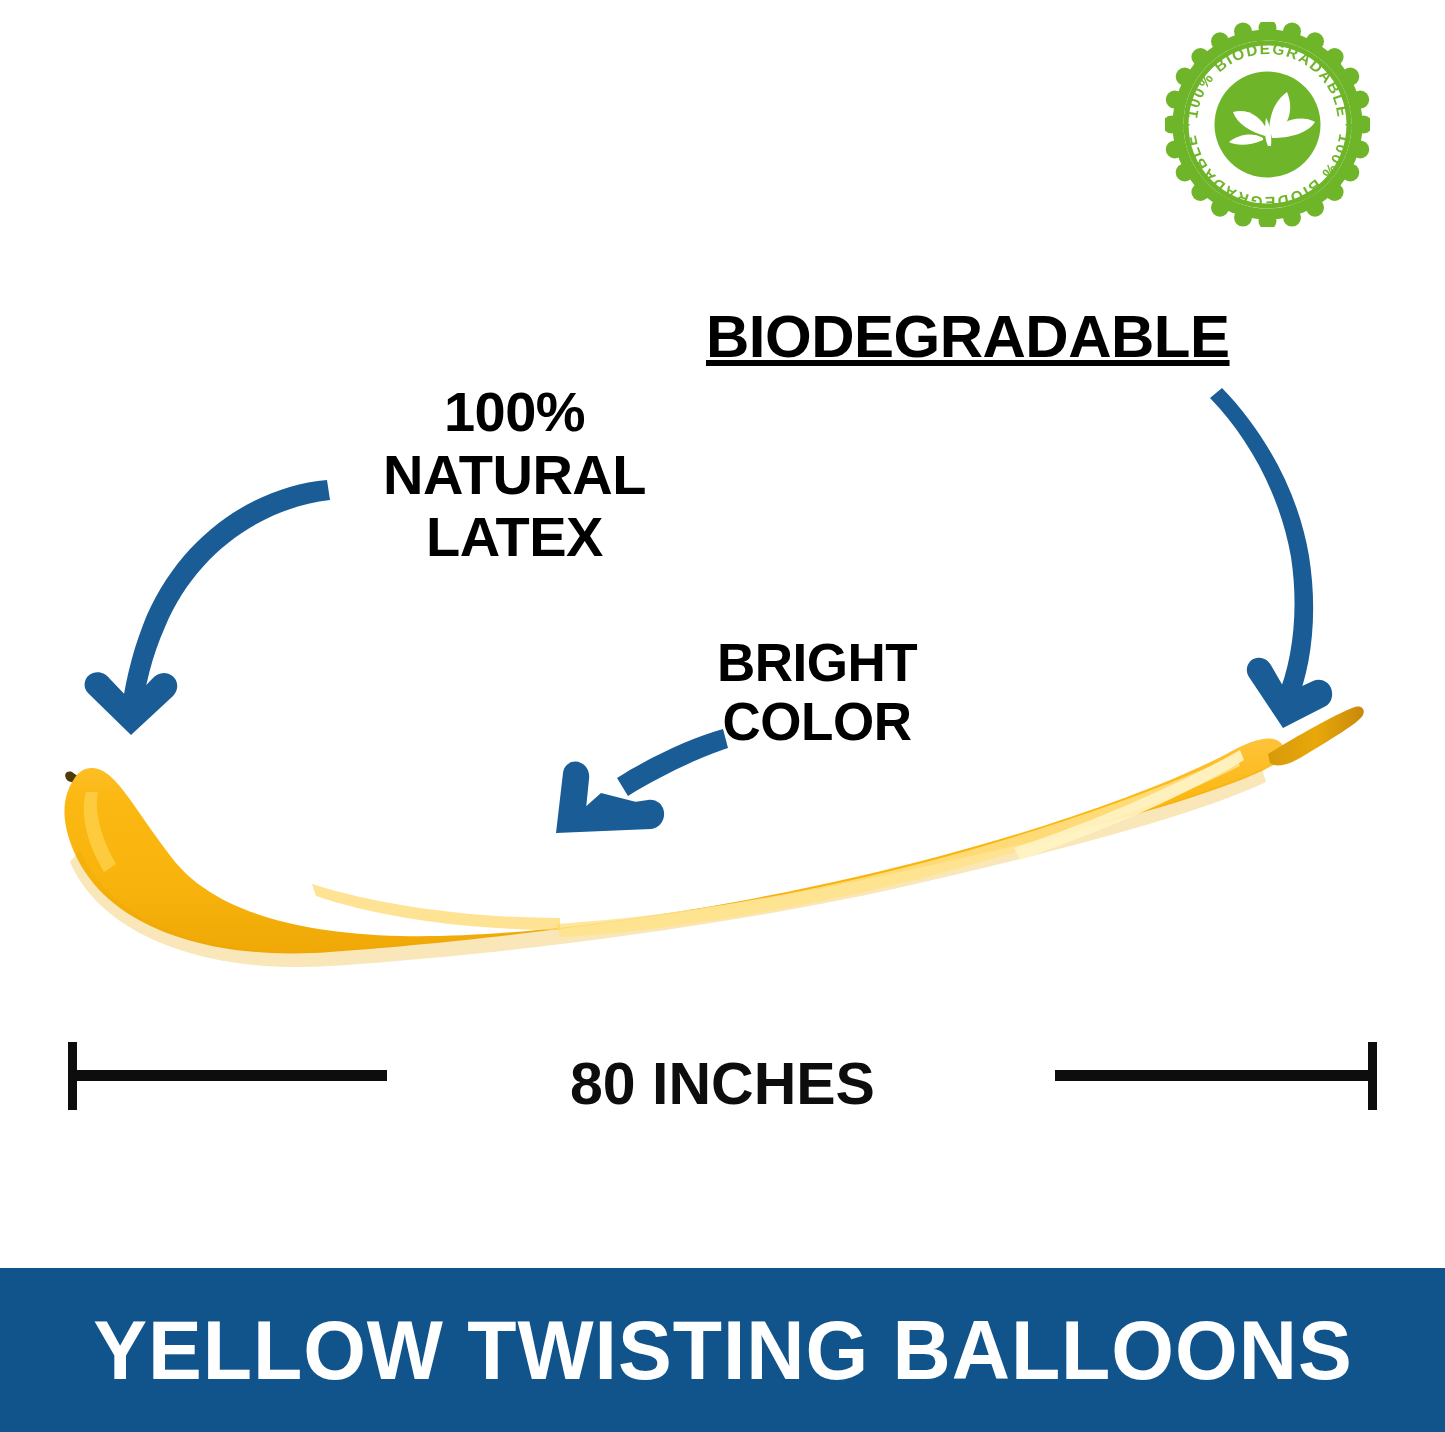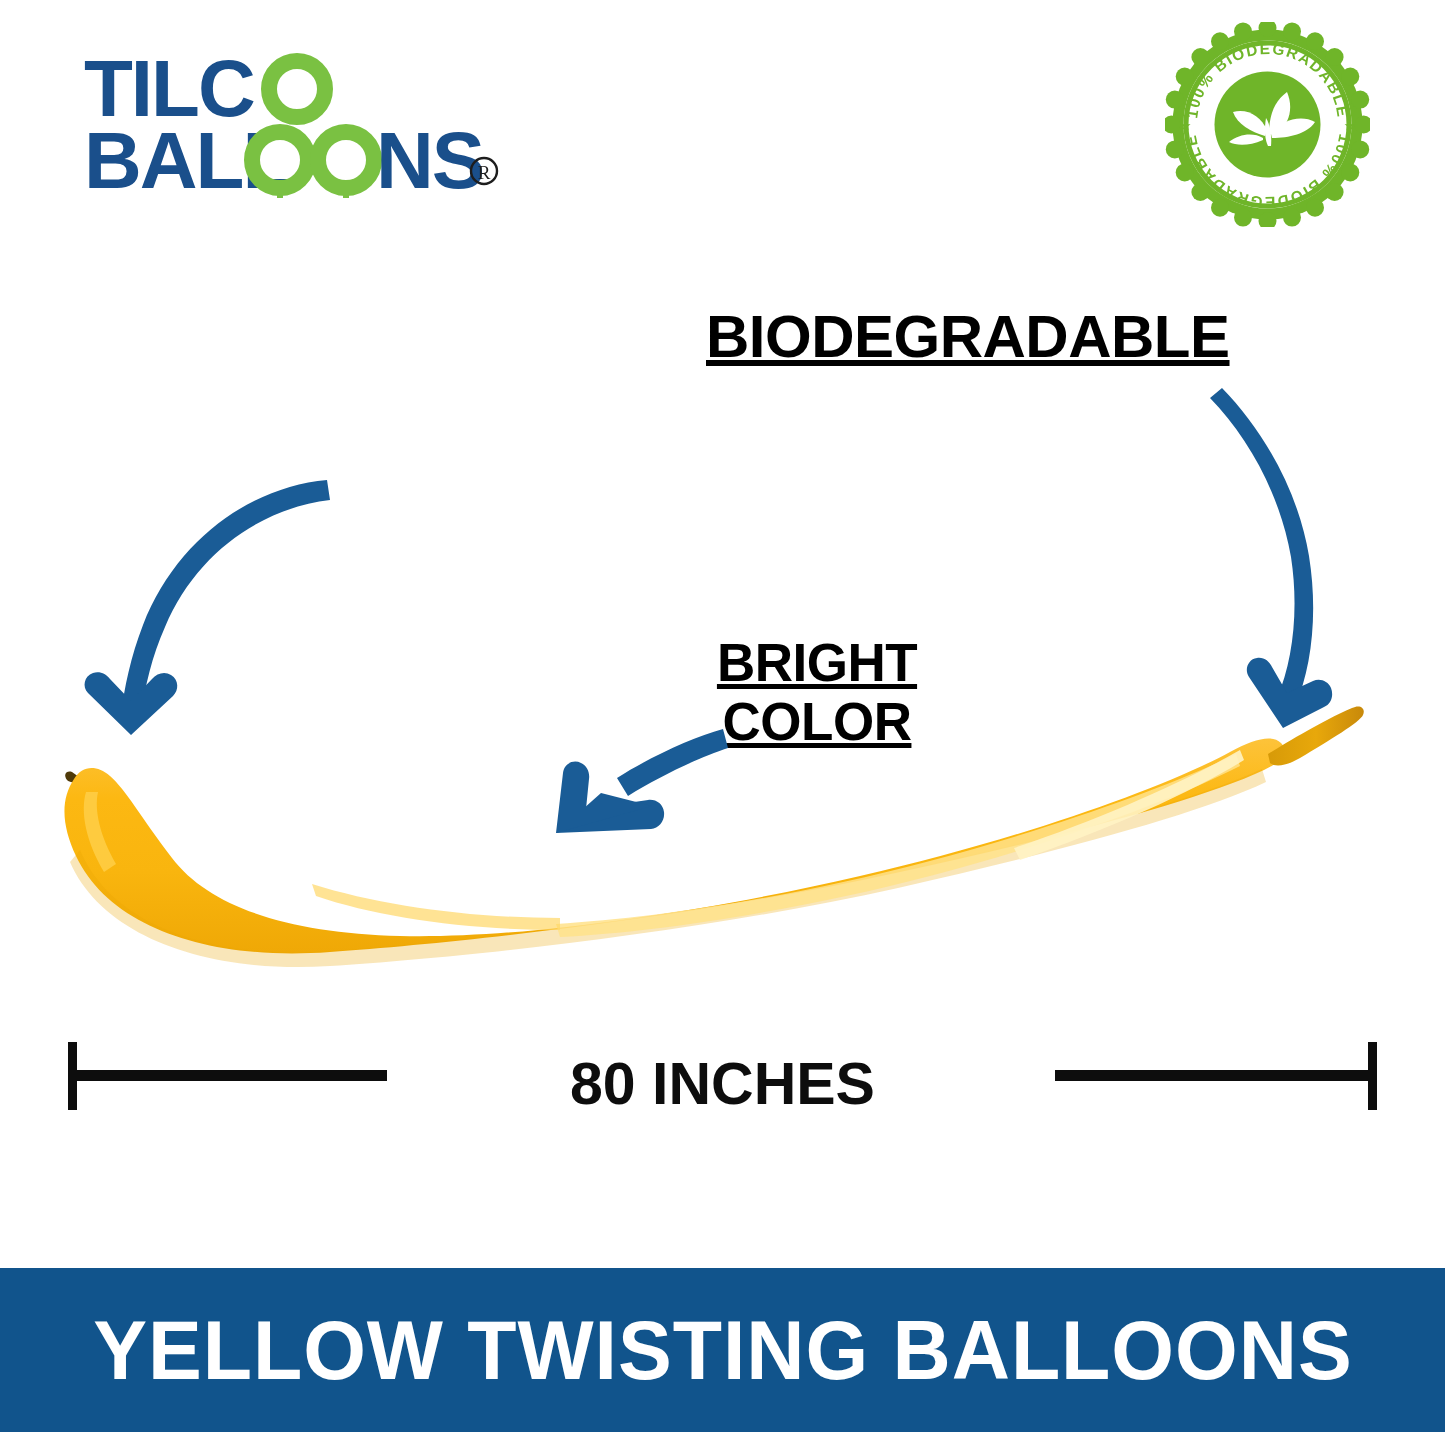--- a/index.html
+++ b/index.html
@@ -64,21 +64,20 @@
     text-align: center;
     line-height: 1.12;
   }
   #label-bright-color {
     left: 672px;
     top: 633px;
     width: 290px;
     font-size: 53px;
     text-align: center;
     line-height: 1.12;
-    text-decoration: underline;
   }
 
   
   #artwork {
     position: absolute;
     left: 0;
     top: 0;
     width: 1445px;
     height: 1432px;
     pointer-events: none;
@@ -142,42 +141,20 @@
     letter-spacing: 1px;
     transform: scaleX(0.96);
     white-space: nowrap;
   }
 </style>
 </head>
 <body>
 
 <div id="canvas">
 
-  <div id="logo" aria-label="TILCO BALLOONS">
-    <svg viewBox="0 0 440 150" width="440" height="150" xmlns="http://www.w3.org/2000/svg">
-
-      <text x="0" y="68" font-family="Liberation Sans, sans-serif" font-weight="bold" font-size="80" fill="#1A4F8B" letter-spacing="-2">TILC</text>
-
-      <circle cx="213" cy="41" r="28" fill="none" stroke="#7AC142" stroke-width="16"></circle>
-
-      <text x="0" y="140" font-family="Liberation Sans, sans-serif" font-weight="bold" font-size="80" fill="#1A4F8B" letter-spacing="-2">BALL</text>
-
-      <circle cx="196" cy="112" r="28" fill="none" stroke="#7AC142" stroke-width="16"></circle>
-      <path d="M196 141 L196 152" stroke="#7AC142" stroke-width="6" fill="none"></path>
-      <circle cx="262" cy="112" r="28" fill="none" stroke="#7AC142" stroke-width="16"></circle>
-      <path d="M262 141 L262 152" stroke="#7AC142" stroke-width="6" fill="none"></path>
-
-      <text x="292" y="140" font-family="Liberation Sans, sans-serif" font-weight="bold" font-size="80" fill="#1A4F8B" letter-spacing="-2">NS</text>
-
-      <g>
-        <circle cx="400" cy="123" r="13" fill="none" stroke="#1d1d1d" stroke-width="2.4"></circle>
-        <text x="400" y="131" font-family="Liberation Serif, serif" font-size="19" fill="#1d1d1d" text-anchor="middle">R</text>
-      </g>
-    </svg>
-  </div>
 
   <div id="badge">
     <svg viewBox="0 0 205 205" width="205" height="205" xmlns="http://www.w3.org/2000/svg">
       <defs>
         <path id="arcTop" d="M 32,102.5 A 70.5,70.5 0 0 1 173,102.5"></path>
         <path id="arcBot" d="M 175,102.5 A 72.5,72.5 0 0 1 30,102.5"></path>
       </defs>
 
       <g>
         <circle cx="102.5" cy="102.5" r="95" fill="#6FB529"></circle>
@@ -229,20 +206,23 @@
         <path d="M100 114 C86 110 72 102 68 90 C82 86 96 94 102 108 Z"></path>
         <path d="M107 116 C124 116 142 112 150 100 C136 92 116 98 106 112 Z"></path>
         <path d="M98 118 C84 124 72 124 64 120 C74 112 88 110 98 116 Z"></path>
         <path d="M101 96 C99 108 100 118 103 124 L106 124 C107 114 105 102 101 96 Z"></path>
       </g>
     </svg>
   </div>
 
   <div class="callout" id="label-biodegradable">BIODEGRADABLE</div>
 
+  <div class="callout" id="label-natural-latex">100%
+NATURAL
+LATEX</div>
 
   <div class="callout" id="label-bright-color">BRIGHT
 COLOR</div>
 
   <svg id="artwork" viewBox="0 0 1445 1432" xmlns="http://www.w3.org/2000/svg">
     <defs>
       <linearGradient id="balloonGrad" x1="0" y1="0" x2="0" y2="1">
         <stop offset="0%" stop-color="#FDC33A"></stop>
         <stop offset="28%" stop-color="#FCB812"></stop>
         <stop offset="62%" stop-color="#F9B50E"></stop>

